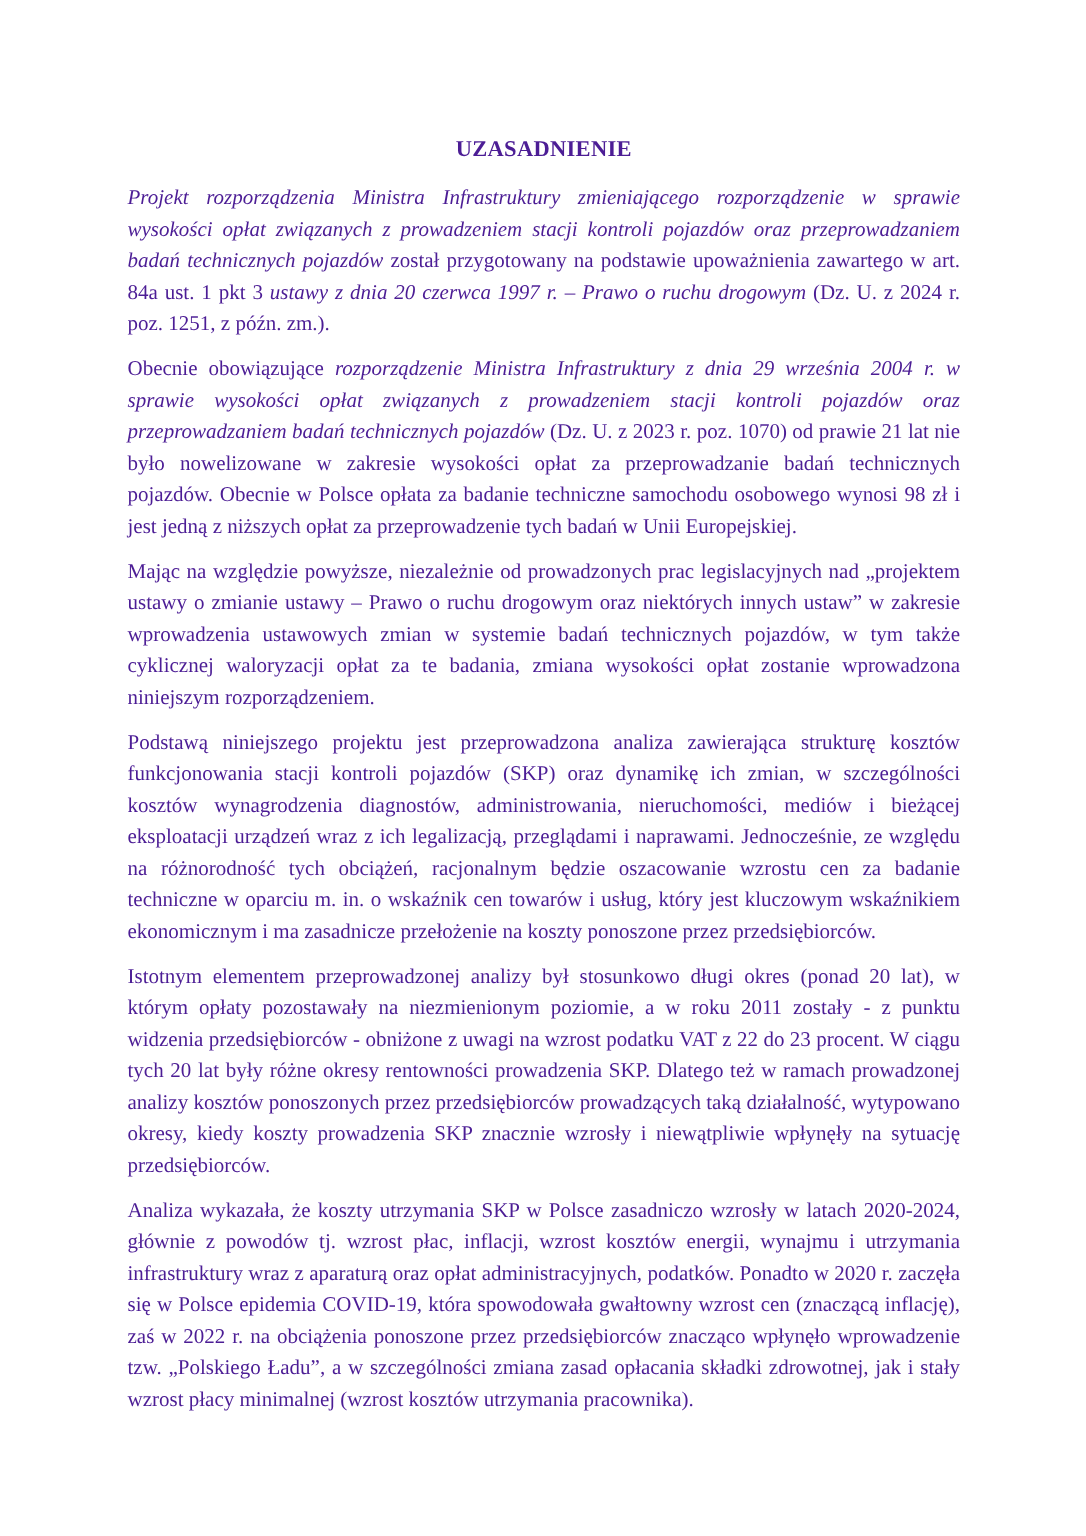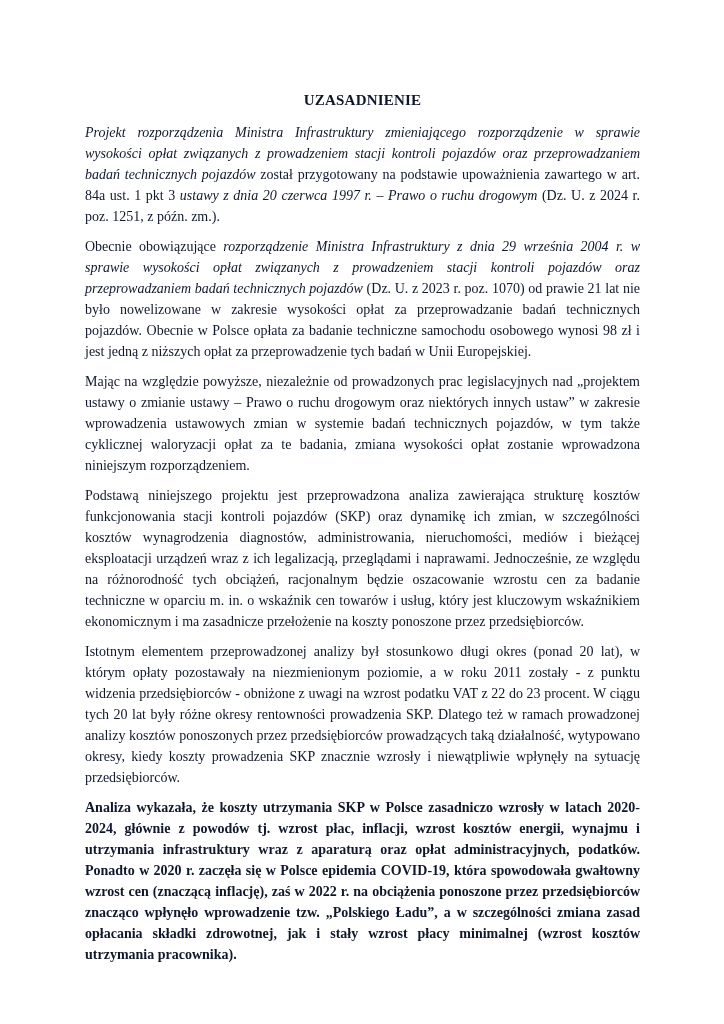--- a/index.html
+++ b/index.html
@@ -10,41 +10,40 @@
   }
   .page {
     position: relative;
     width: 724px;
     height: 1024px;
     margin: 0 auto;
     background: #ffffff;
     box-sizing: border-box;
     padding: 92px 84px 0 85px;
     font-family: "Liberation Serif", "DejaVu Serif", serif;
-    color: #0f172a;
+    color: #4c1d95;
     overflow: hidden;
   }
   .doc-title {
     margin: 0 0 13px 0;
     text-align: center;
     font-size: 15px;
     line-height: 17px;
     font-weight: bold;
     letter-spacing: 0.2px;
   }
   .para {
     margin: 0 0 9px 0;
     font-size: 14px;
     line-height: 21px;
     text-align: justify;
     text-justify: inter-word;
   }
   .para:last-child {
     margin-bottom: 0;
-    font-weight: bold;
   }
   .italic {
     font-style: italic;
   }
 </style>
 </head>
 <body>
 
 <div class="page">
   <h1 class="doc-title">UZASADNIENIE</h1>

